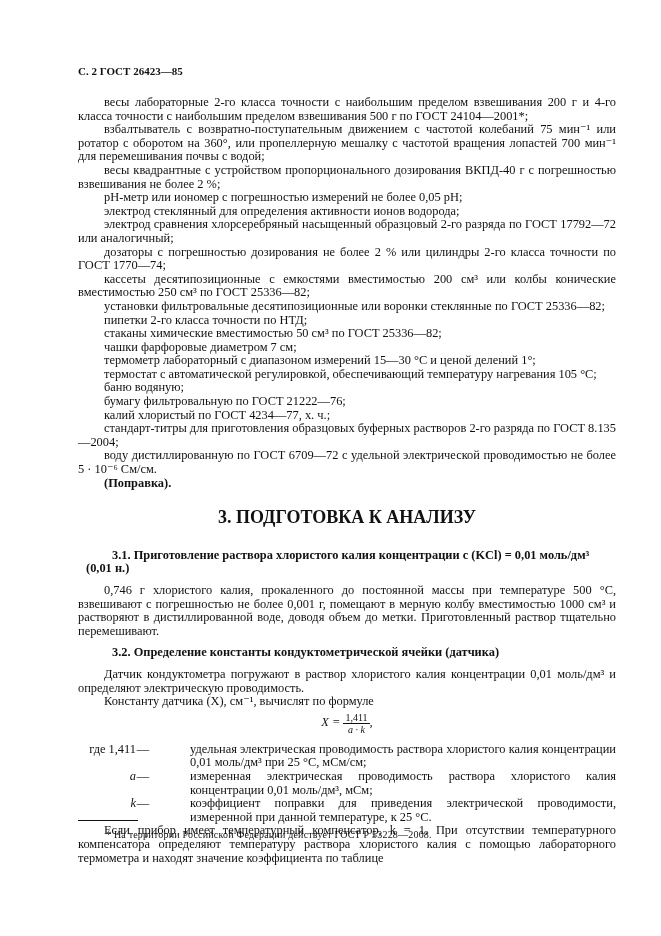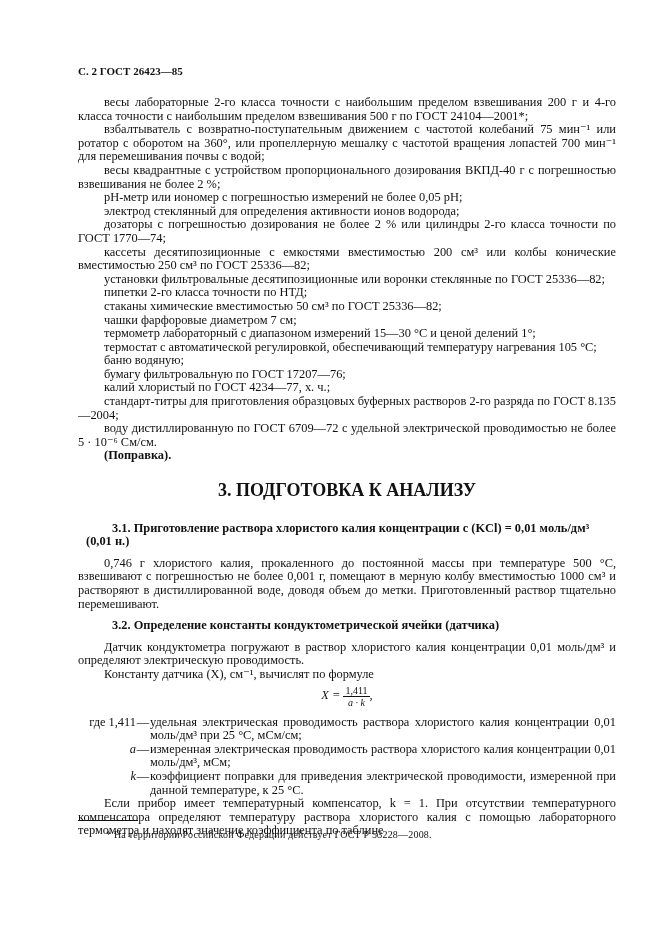--- a/index.html
+++ b/index.html
@@ -12,47 +12,48 @@
   .bold { font-weight: bold; }
   .section-title { text-align: center; font-weight: bold; font-size: 18px; margin: 21px 0 24px 0; }
   .sub-title { text-indent: 26px; font-weight: bold; margin: 8px; }
   .formula { text-align: center; margin: 3px 0 8px 0; font-style: italic; }
   .frac { display: inline-block; vertical-align: middle; text-align: center; font-style: normal; font-size: 10px; line-height: 11px; }
   .frac .num { display: block; border-bottom: 1px solid #111; padding: 0 2px; }
   .frac .den { display: block; font-style: italic; }
   .where { display: grid; grid-template-columns: 58px 14px 1fr; margin: 0; }
   .where .sym { text-align: right; white-space: nowrap; }
   .where .dash { text-align: center; }
-  .where .def { text-align: justify; }
+  .where .def { text-align: justify; margin-left: 40px; }
   .fn-rule { position: absolute; left: 0; top: 820px; width: 60px; border-top: 1px solid #111; }
   .footnote { position: absolute; left: 28px; top: 829px; font-size: 10px; letter-spacing: 0.2px; }
 </style>
 </head>
 <body>
 
 <div class="page">
   <div class="header">С. 2 ГОСТ 26423—85</div>
 
   <div class="body">
     <div>
       <p class="p">весы лабораторные 2-го класса точности с наибольшим пределом взвешивания 200 г и 4-го класса точности с наибольшим пределом взвешивания 500 г по ГОСТ 24104—2001*;</p>
       <p class="p">взбалтыватель с возвратно-поступательным движением с частотой колебаний 75 мин⁻¹ или ротатор с оборотом на 360°, или пропеллерную мешалку с частотой вращения лопастей 700 мин⁻¹ для перемешивания почвы с водой;</p>
       <p class="p">весы квадрантные с устройством пропорционального дозирования ВКПД-40 г с погрешностью взвешивания не более 2 %;</p>
       <p class="p">рН-метр или иономер с погрешностью измерений не более 0,05 рН;</p>
       <p class="p">электрод стеклянный для определения активности ионов водорода;</p>
+      <p class="p">электрод сравнения хлорсеребряный насыщенный образцовый 2-го разряда по ГОСТ 17792—72 или аналогичный;</p>
       <p class="p">дозаторы с погрешностью дозирования не более 2 % или цилиндры 2-го класса точности по ГОСТ 1770—74;</p>
       <p class="p">кассеты десятипозиционные с емкостями вместимостью 200 см³ или колбы конические вместимостью 250 см³ по ГОСТ 25336—82;</p>
       <p class="p">установки фильтровальные десятипозиционные или воронки стеклянные по ГОСТ 25336—82;</p>
       <p class="p">пипетки 2-го класса точности по НТД;</p>
       <p class="p">стаканы химические вместимостью 50 см³ по ГОСТ 25336—82;</p>
       <p class="p">чашки фарфоровые диаметром 7 см;</p>
       <p class="p">термометр лабораторный с диапазоном измерений 15—30 °С и ценой делений 1°;</p>
       <p class="p">термостат с автоматической регулировкой, обеспечивающий температуру нагревания 105 °С;</p>
       <p class="p">баню водяную;</p>
-      <p class="p">бумагу фильтровальную по ГОСТ 17207—76;</p>
+      <p class="p">бумагу фильтровальную по ГОСТ 21222—76;</p>
       <p class="p">калий хлористый по ГОСТ 4234—77, х. ч.;</p>
       <p class="p">стандарт-титры для приготовления образцовых буферных растворов 2-го разряда по ГОСТ 8.135—2004;</p>
       <p class="p">воду дистиллированную по ГОСТ 6709—72 с удельной электрической проводимостью не более 5 · 10⁻⁶ См/см.</p>
       <p class="p bold">(Поправка).</p>
     </div>
 
     <div class="section-title">3. ПОДГОТОВКА К АНАЛИЗУ</div>
 
     <p class="sub-title">3.1. Приготовление раствора хлористого калия концентрации c (KCl) = 0,01 моль/дм³ (0,01 н.)</p>
     <p class="p">0,746 г хлористого калия, прокаленного до постоянной массы при температуре 500 °С, взвешивают с погрешностью не более 0,001 г, помещают в мерную колбу вместимостью 1000 см³ и растворяют в дистиллированной воде, доводя объем до метки. Приготовленный раствор тщательно перемешивают.</p>

